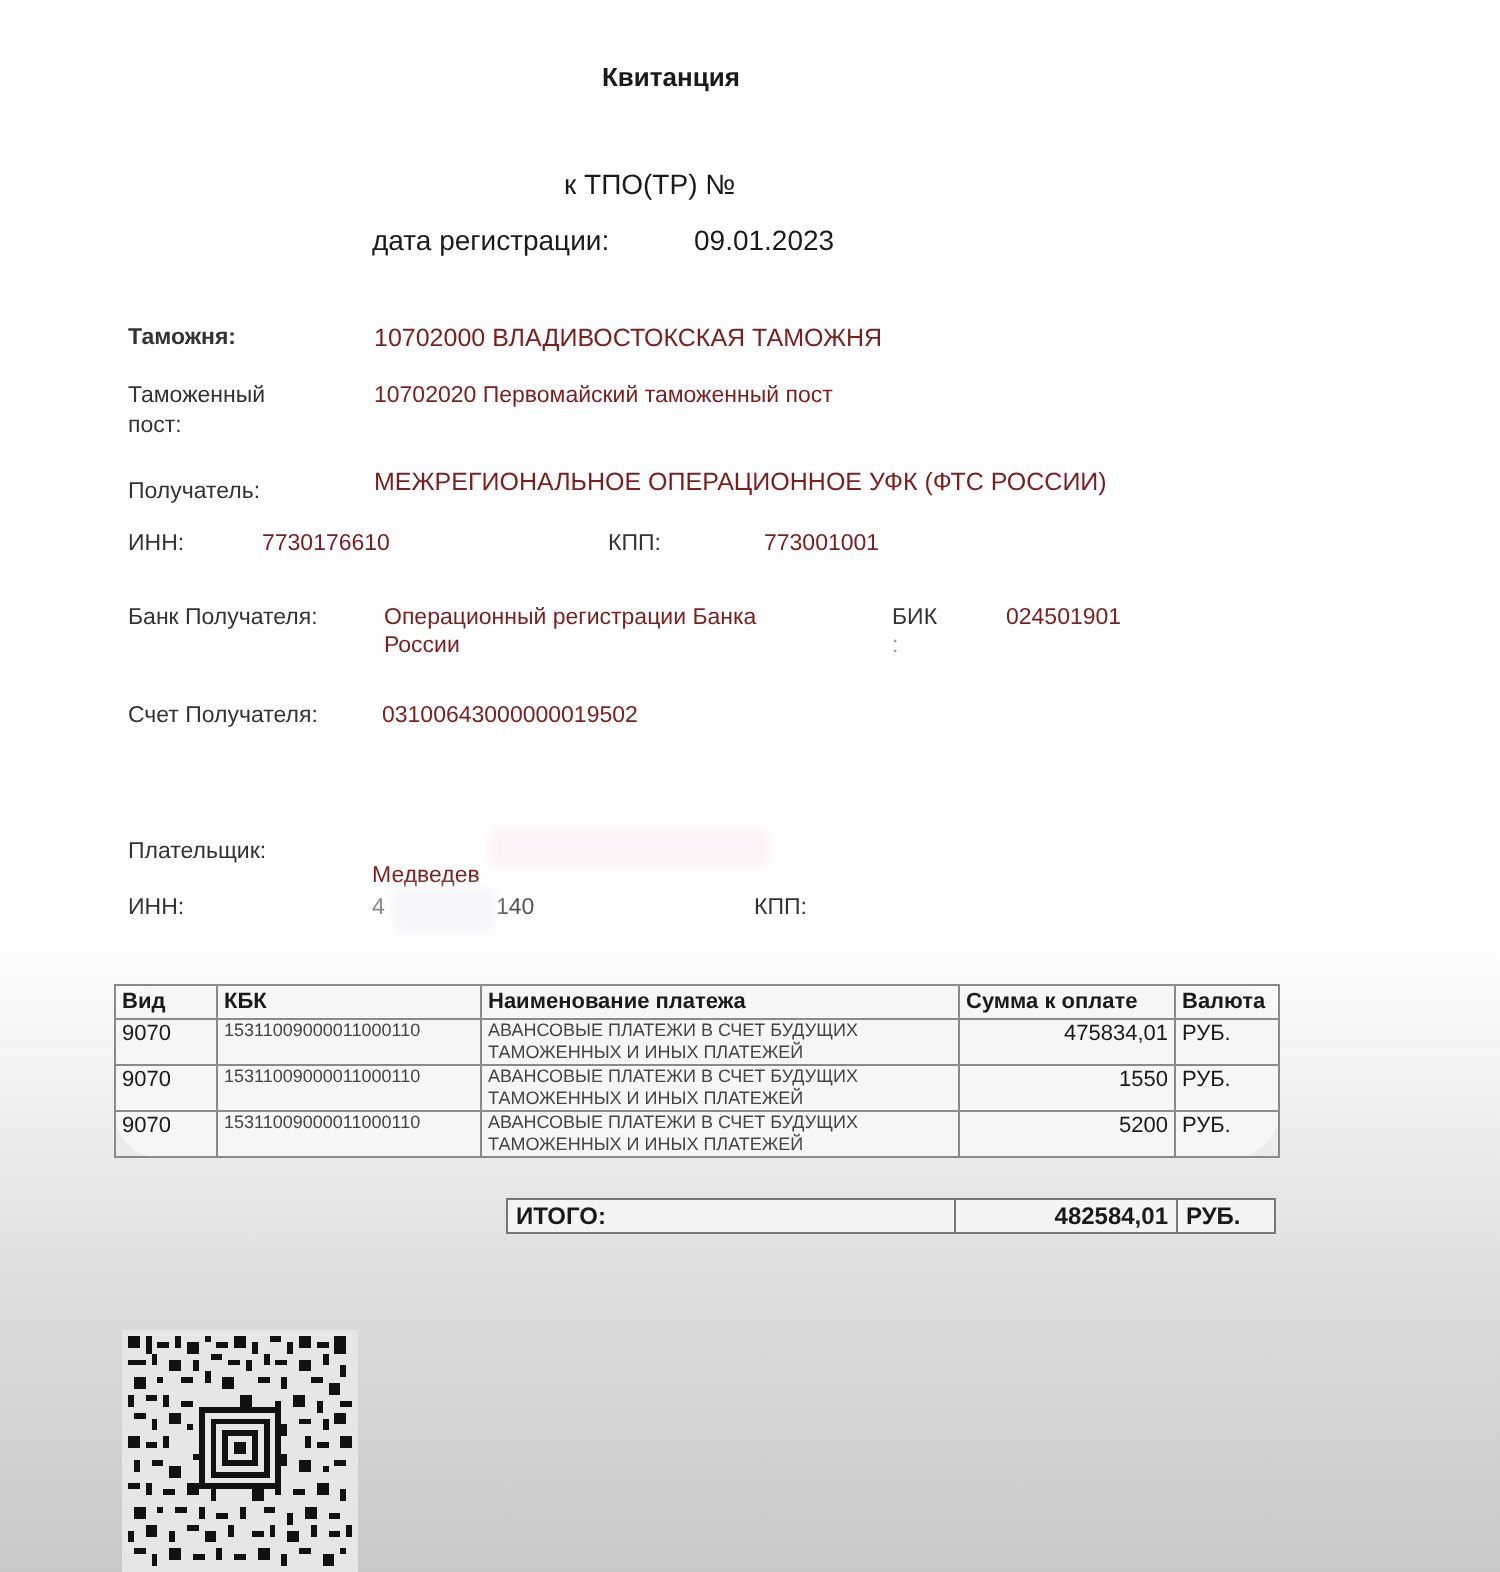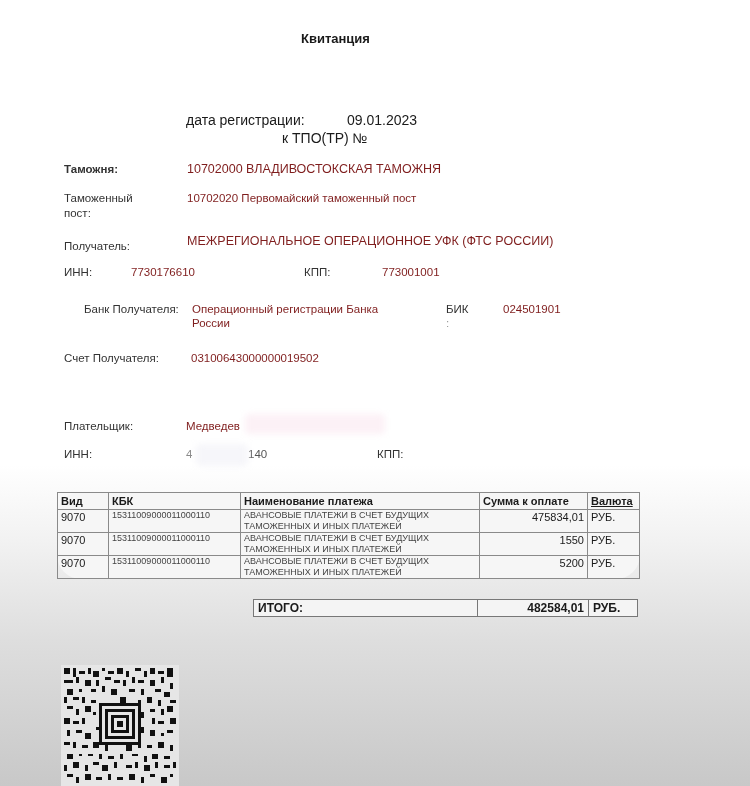--- a/index.html
+++ b/index.html
@@ -3,21 +3,21 @@
   <meta charset="utf-8">
   <style>
     html, body { margin: 0; padding: 0; }
     body {
       width: 750px; height: 786px; overflow: hidden; position: relative;
       font-family: "Liberation Sans", sans-serif; color: #1a1a1a;
       background: linear-gradient(to bottom, #ffffff 0px, #ffffff 465px, #f2f2f2 540px, #dedede 640px, #c8c8c8 786px);
     }
     .abs { position: absolute; white-space: nowrap; }
     .title { left: 301px; top: 31px; font-size: 13px; font-weight: bold; }
-    .tpo { left: 282px; top: 84px; font-size: 14px; margin-top: 46px; }
+    .tpo { left: 282px; top: 84px; font-size: 14px; }
     .reg-label { left: 186px; top: 112px; font-size: 14px; }
     .reg-value { left: 347px; top: 112px; font-size: 14px; }
     .lbl { font-size: 11.5px; color: #333; }
     .val { font-size: 11.5px; color: #7f1d1d; }
     .big { font-size: 12.5px; }
     .blur { position: absolute; background: rgba(252,240,246,0.95); filter: blur(3px); border-radius: 4px; }
 
     .table { position: absolute; left: 57px; top: 492px; border-collapse: collapse; font-size: 10px; background: #f6f6f6; border-radius: 24px; }
     .table th, .table td { border: 1px solid #8a8a8a; padding: 0 3px; vertical-align: top; }
     .table th { font-weight: bold; font-size: 11px; text-align: left; height: 16px; line-height: 16px; }
@@ -50,49 +50,49 @@
   <div class="abs val" style="left:187px;top:192px;">10702020 Первомайский таможенный пост</div>
 
   <div class="abs lbl" style="left:64px;top:240px;">Получатель:</div>
   <div class="abs val big" style="left:187px;top:234px;">МЕЖРЕГИОНАЛЬНОЕ ОПЕРАЦИОННОЕ УФК (ФТС РОССИИ)</div>
 
   <div class="abs lbl" style="left:64px;top:266px;">ИНН:</div>
   <div class="abs val" style="left:131px;top:266px;">7730176610</div>
   <div class="abs lbl" style="left:304px;top:266px;">КПП:</div>
   <div class="abs val" style="left:382px;top:266px;">773001001</div>
 
-  <div class="abs lbl" style="left:64px;top:303px;margin-left:20px;">Банк Получателя:</div>
+  <div class="abs lbl" style="left:64px;top:303px;">Банк Получателя:</div>
   <div class="abs val" style="left:192px;top:303px;">Операционный регистрации Банка</div>
   <div class="abs val" style="left:192px;top:317px;">России</div>
   <div class="abs lbl" style="left:446px;top:303px;">БИК</div>
   <div class="abs lbl" style="left:446px;top:317px;color:#999;">:</div>
   <div class="abs val" style="left:503px;top:303px;">024501901</div>
 
   <div class="abs lbl" style="left:64px;top:352px;">Счет Получателя:</div>
   <div class="abs val" style="left:191px;top:352px;">03100643000000019502</div>
 
   <div class="abs lbl" style="left:64px;top:420px;">Плательщик:</div>
-  <div class="abs val" style="left:186px;top:420px;">Медведев</div>
+  <div class="abs val" style="left:186px;top:432px;">Медведев</div>
   <div class="blur" style="left:245px;top:414px;width:140px;height:20px;"></div>
 
   <div class="abs lbl" style="left:64px;top:448px;">ИНН:</div>
   <div class="abs val" style="left:186px;top:448px;color:#888;">4</div>
   <div class="abs val" style="left:248px;top:448px;color:#555;">140</div>
   <div class="blur" style="left:196px;top:444px;width:52px;height:22px;background:rgba(245,245,250,0.95);"></div>
   <div class="abs lbl" style="left:377px;top:448px;">КПП:</div>
 </div>
 
 <table class="table">
   <thead>
     <tr>
       <th style="width:44px;">Вид</th>
       <th style="width:125px;">КБК</th>
       <th style="width:232px;">Наименование платежа</th>
       <th style="width:101px;">Сумма к оплате</th>
-      <th style="width:45px;text-decoration:underline;">Валюта</th>
+      <th style="width:45px;">Валюта</th>
     </tr>
   </thead>
   <tbody>
     <tr>
       <td class="vid">9070</td>
       <td class="kbk">15311009000011000110</td>
       <td class="name">
         <div>АВАНСОВЫЕ ПЛАТЕЖИ В СЧЕТ БУДУЩИХ</div>
         <div>ТАМОЖЕННЫХ И ИНЫХ ПЛАТЕЖЕЙ</div>
       </td>

